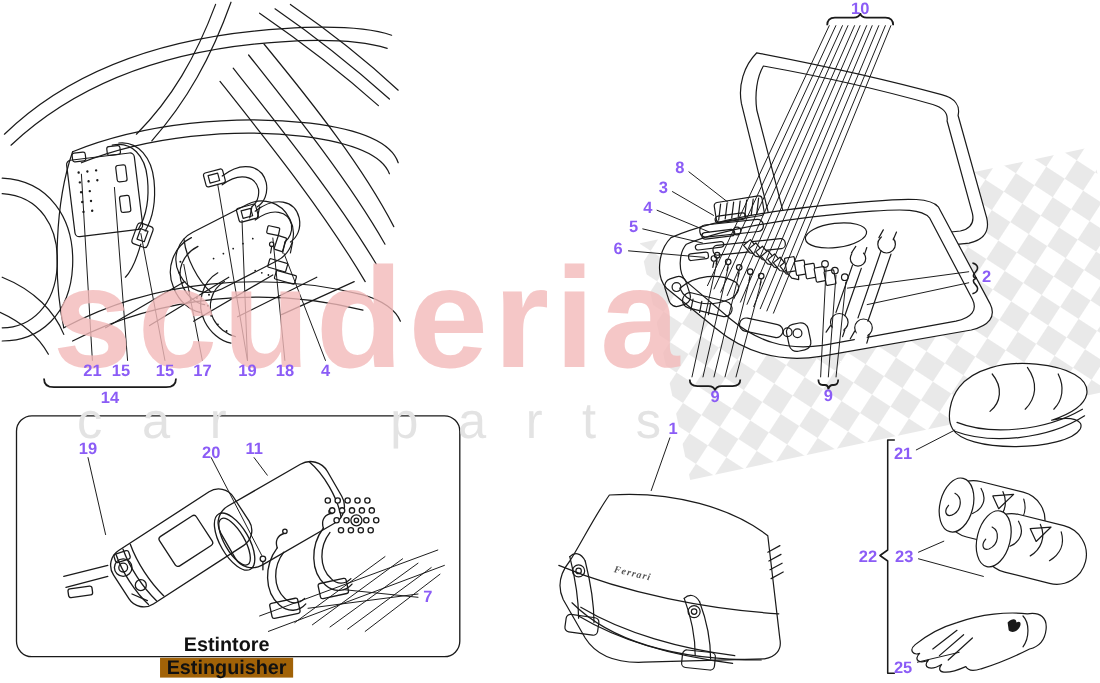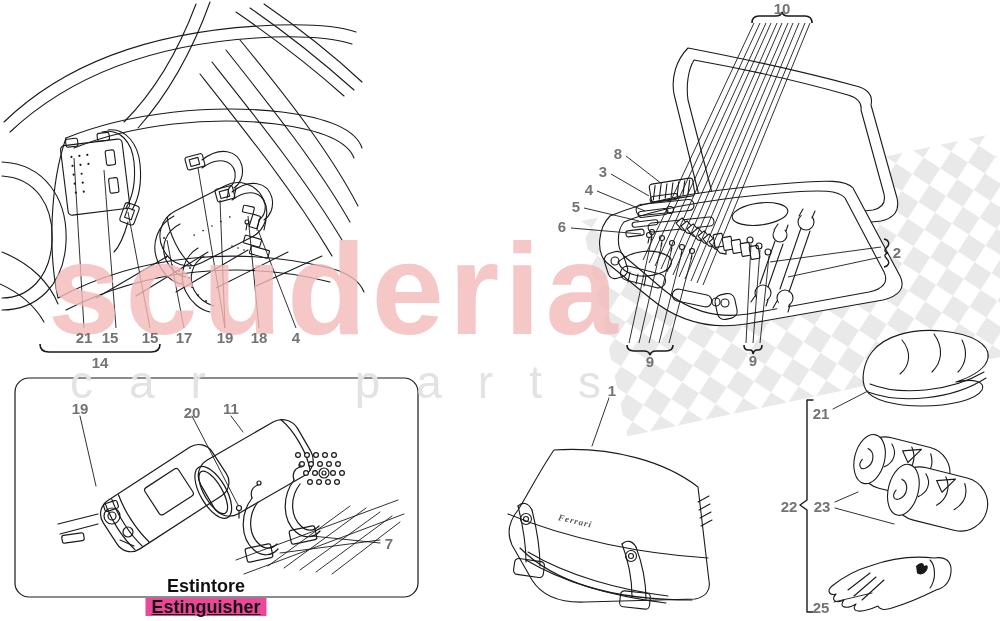--- a/index.html
+++ b/index.html
@@ -1,23 +1,23 @@
 <!DOCTYPE html>
 <html><head>
 <meta charset="utf-8">
 <style>
   html,body{margin:0;padding:0;background:#fff;}
   #canvas{position:relative;width:1000px;height:621px;background:#fff;overflow:hidden;
           font-family:"Liberation Sans",sans-serif;}
   #art{position:absolute;left:0;top:0;}
   .lbl{position:absolute;transform:translate(-50%,-50%);font:700 15px "Liberation Sans",sans-serif;
-       color:#737373;line-height:1;white-space:nowrap;}
+       color:#8b5cf6;line-height:1;white-space:nowrap;}
   .cap{position:absolute;transform:translateX(-50%);font:700 18px "Liberation Sans",sans-serif;
        color:#111;line-height:1;white-space:nowrap;text-align:center;}
-  .cap-bg{background:#ec4899;padding:0 6px;text-decoration:underline;}
+  .cap-bg{background:#a16207;padding:0 6px;}
   .emboss{position:absolute;font:italic 700 9px "Liberation Serif",serif;color:#555;
           letter-spacing:1px;transform:rotate(13deg);}
   .wm-main{font:700 130px "Liberation Sans",sans-serif;fill:#f3baba;letter-spacing:5px;opacity:.8;}
   .wm-sub{font:400 46px "Liberation Sans",sans-serif;fill:#e3e3e3;letter-spacing:36px;word-spacing:64px;}
   svg *{vector-effect:non-scaling-stroke;}
 </style>
 </head>
 <body>
 
 <div id="canvas">

